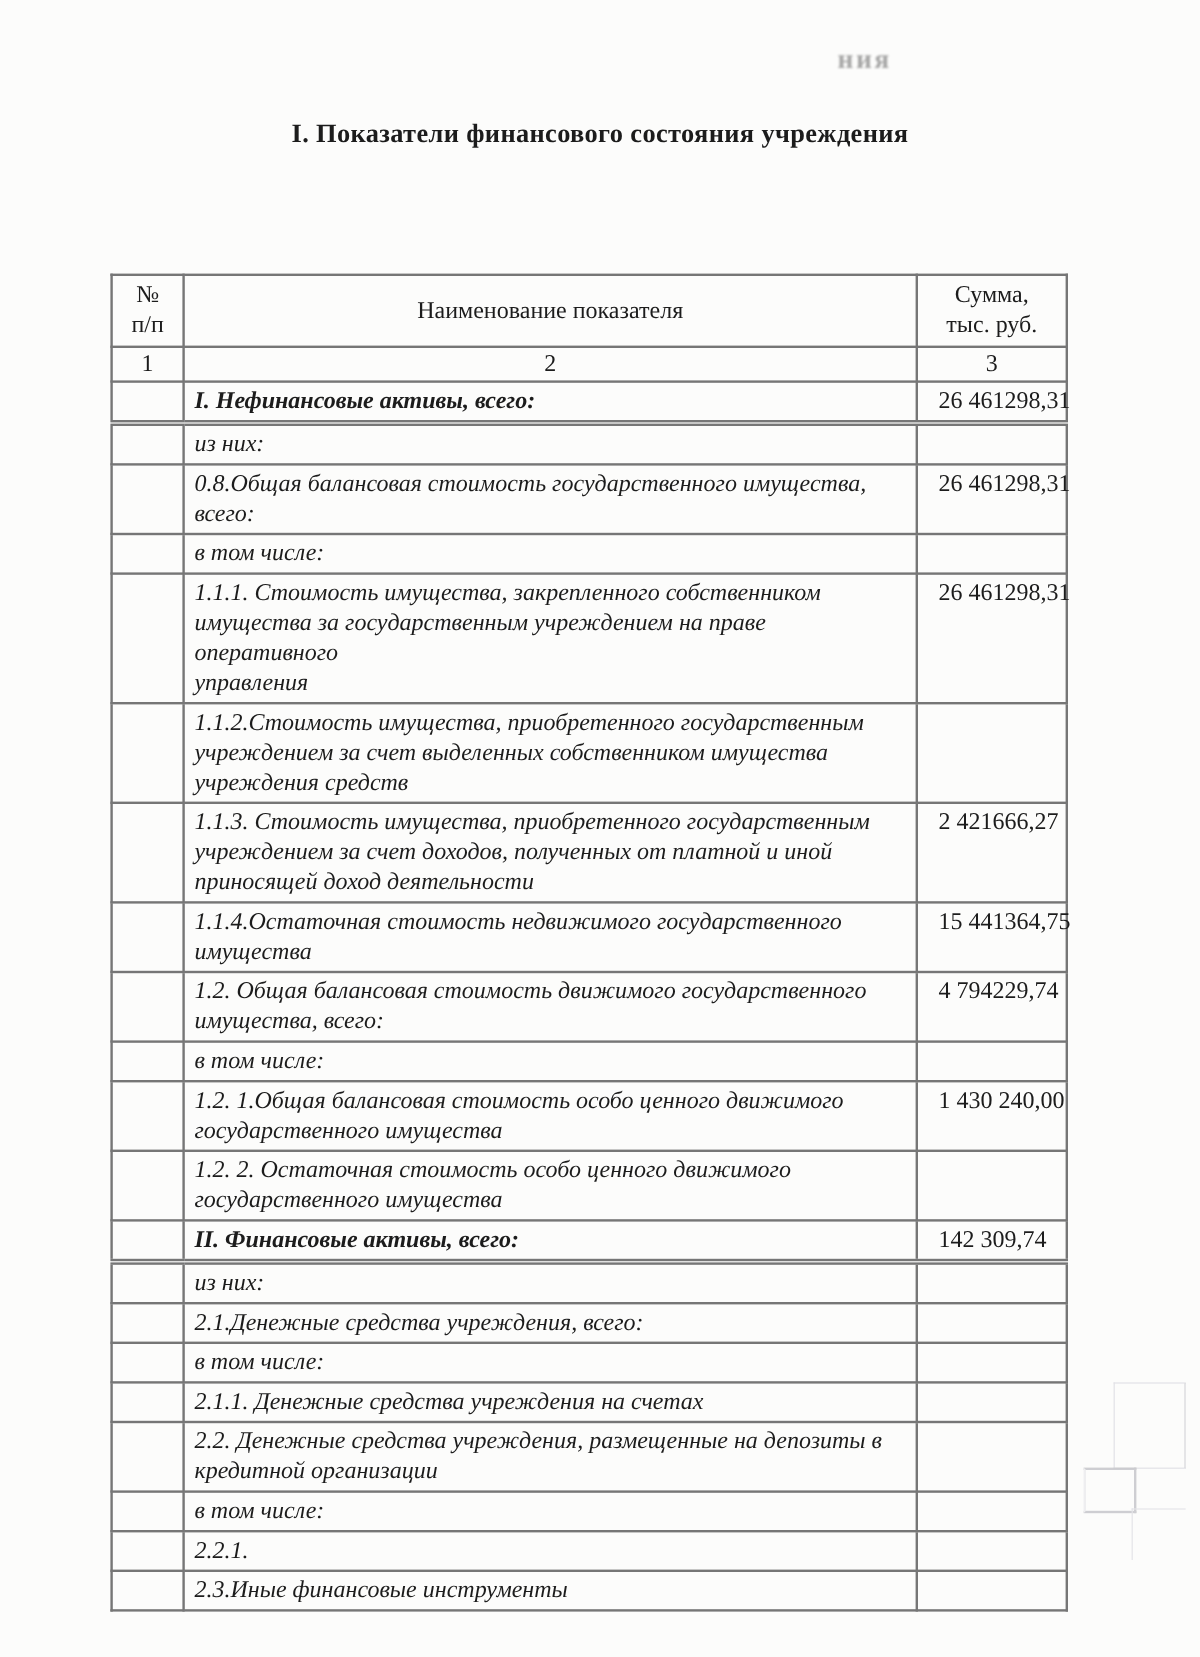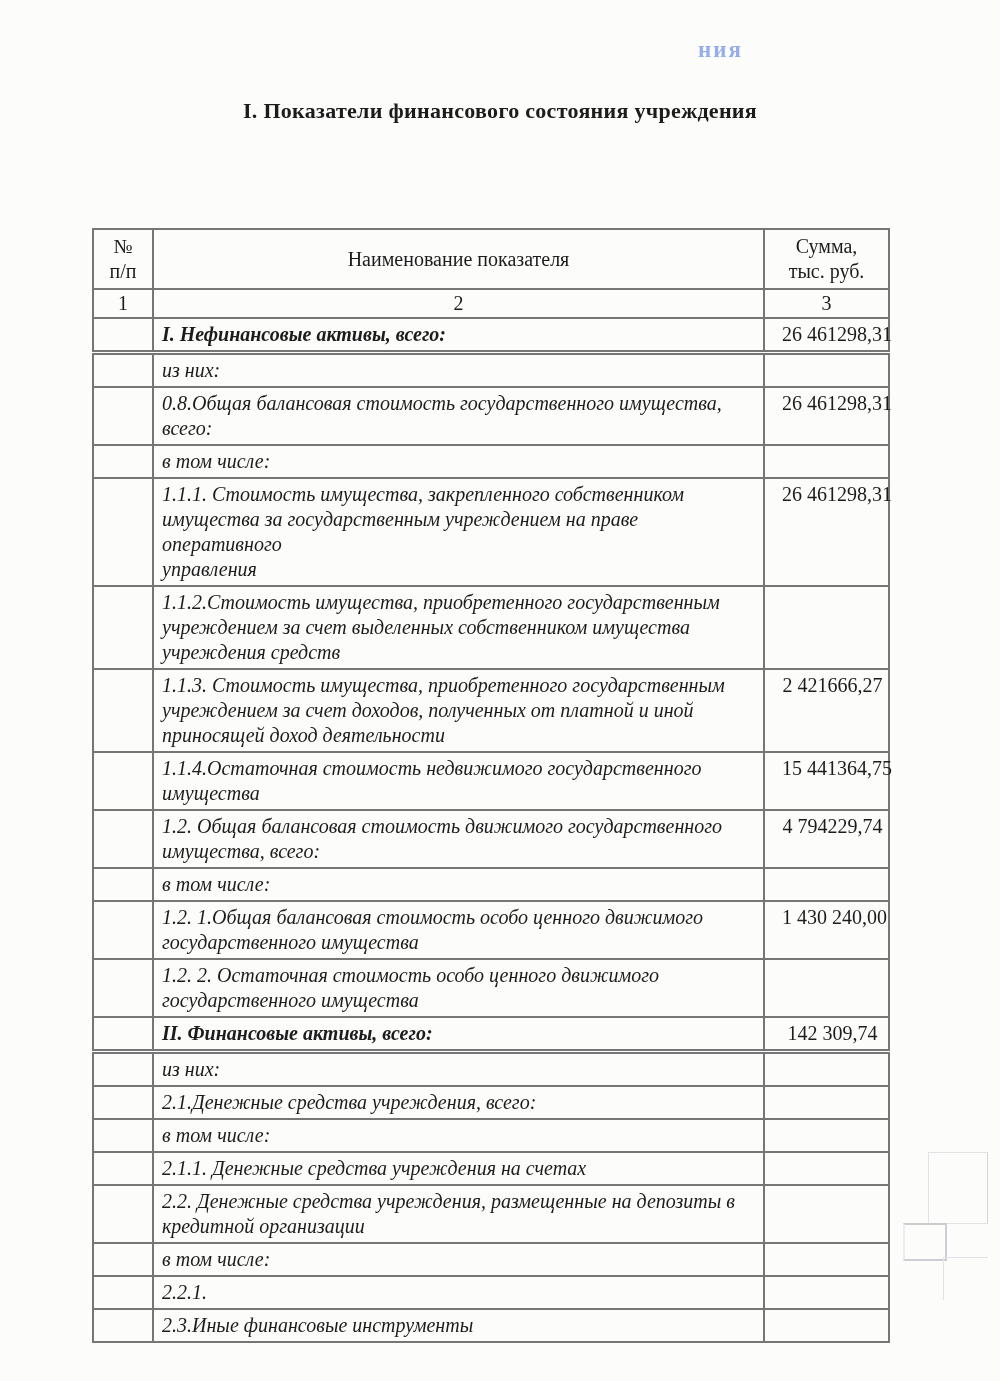--- a/index.html
+++ b/index.html
@@ -17,21 +17,21 @@
     color: #1c1c1c;
     overflow: hidden;
   }
   
   .ghost-text {
     position: absolute;
     top: 37px;
     left: 698px;
     font-size: 23px;
     font-weight: bold;
-    color: #1d4ed8;
+    color: #404040;
     opacity: 0.45;
     filter: blur(0.7px);
     letter-spacing: 2px;
     user-select: none;
   }
   .title {
     position: absolute;
     top: 98px;
     left: 0;
     width: 100%;
@@ -78,21 +78,20 @@
     padding: 3px 5px;
   }
   .fin-table tbody td.col-num { padding: 3px 2px; }
   .fin-table tbody td.col-name {
     text-align: left;
     white-space: pre-line;
     padding-left: 8px;
     font-style: italic;
   }
   .fin-table tbody td.col-amount {
-    text-align: center;
     white-space: nowrap;
     padding-left: 17px;
   }
   .fin-table tbody tr.section-row td.col-name { font-weight: bold; }
   .fin-table tbody tr.section-row td { border-bottom: 5px double #767676; }
 
   
   .ghost-box { position: absolute; pointer-events: none; }
   .ghost-a { left: 928px; top: 1152px; width: 58px; height: 70px;
              border: 1px solid #e2e2e6; border-right-color: #d5d5da; }

